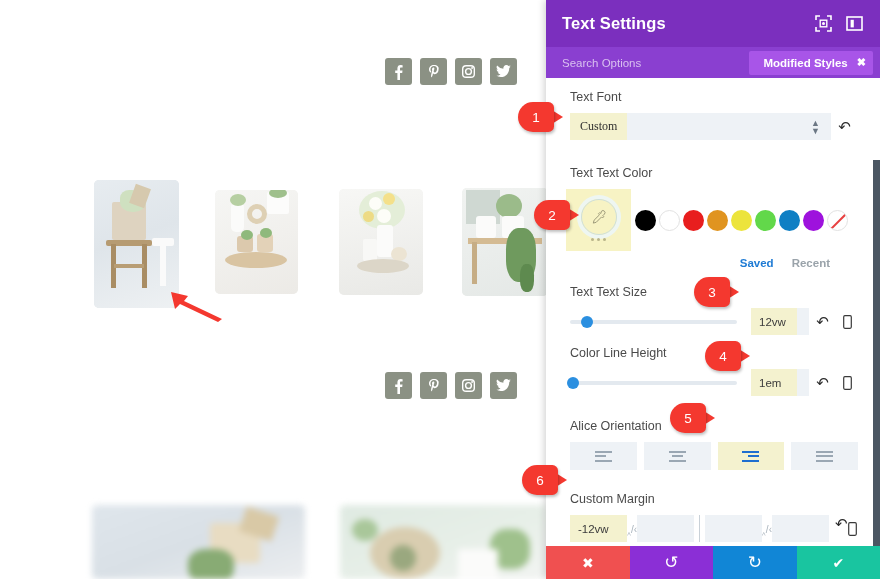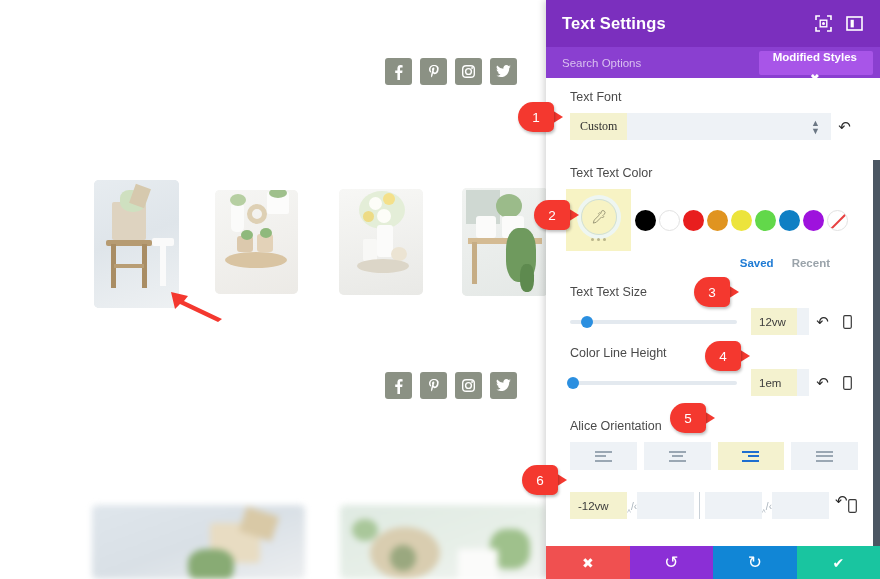--- a/index.html
+++ b/index.html
@@ -48,21 +48,21 @@
   .hdr-ic { width:19px; height:19px; display:flex; align-items:center; justify-content:center; }
 
   .panel-search {
     height:31px; background:#8a3fd0; flex:0 0 auto;
     display:flex; align-items:center; padding:0 0 0 16px;gap:37px;
   }
   .search-ph { color:#d9c0f0; font-size:11.5px; flex:1; }
   .mod-styles {
     background:#a855e8; color:#fff; font-size:11.5px; font-weight:bold;
     height:24px; display:flex; align-items:center; gap:9px;
-    padding:0 16px 0 14px; margin-right:7px; border-radius:2px;flex-direction:column;
+    padding:0 7px 0 14px; margin-right:7px; border-radius:2px;
   }
   .mod-x { font-size:11px; }
 
   .panel-body {
     flex:1 1 auto; background:#fff; padding:12px 0 0 0;
     position:relative; overflow:hidden;
   }
   .field { padding:0 22px 0 24px; margin-bottom:4px; }
   .field-label { font-size:12.5px; color:#4a4a4a; margin-bottom:9px; }
 
@@ -428,20 +428,21 @@
             <div class="bars">
                 <i style="width:17px"></i>
                 <i style="width:17px"></i>
                 <i style="width:17px"></i>
               </div>
           </div>
         </div>
       </div>
 
       <div class="field">
+        <div class="field-label">Custom Margin</div>
         <div class="margin-grid">
           <div class="mg-cell">
             <div class="mg-in hl">-12vw</div>
 
           </div>
           <div class="link-ic">‸/‹</div>
           <div class="mg-cell">
             <div class="mg-in"></div>
 
           </div>

